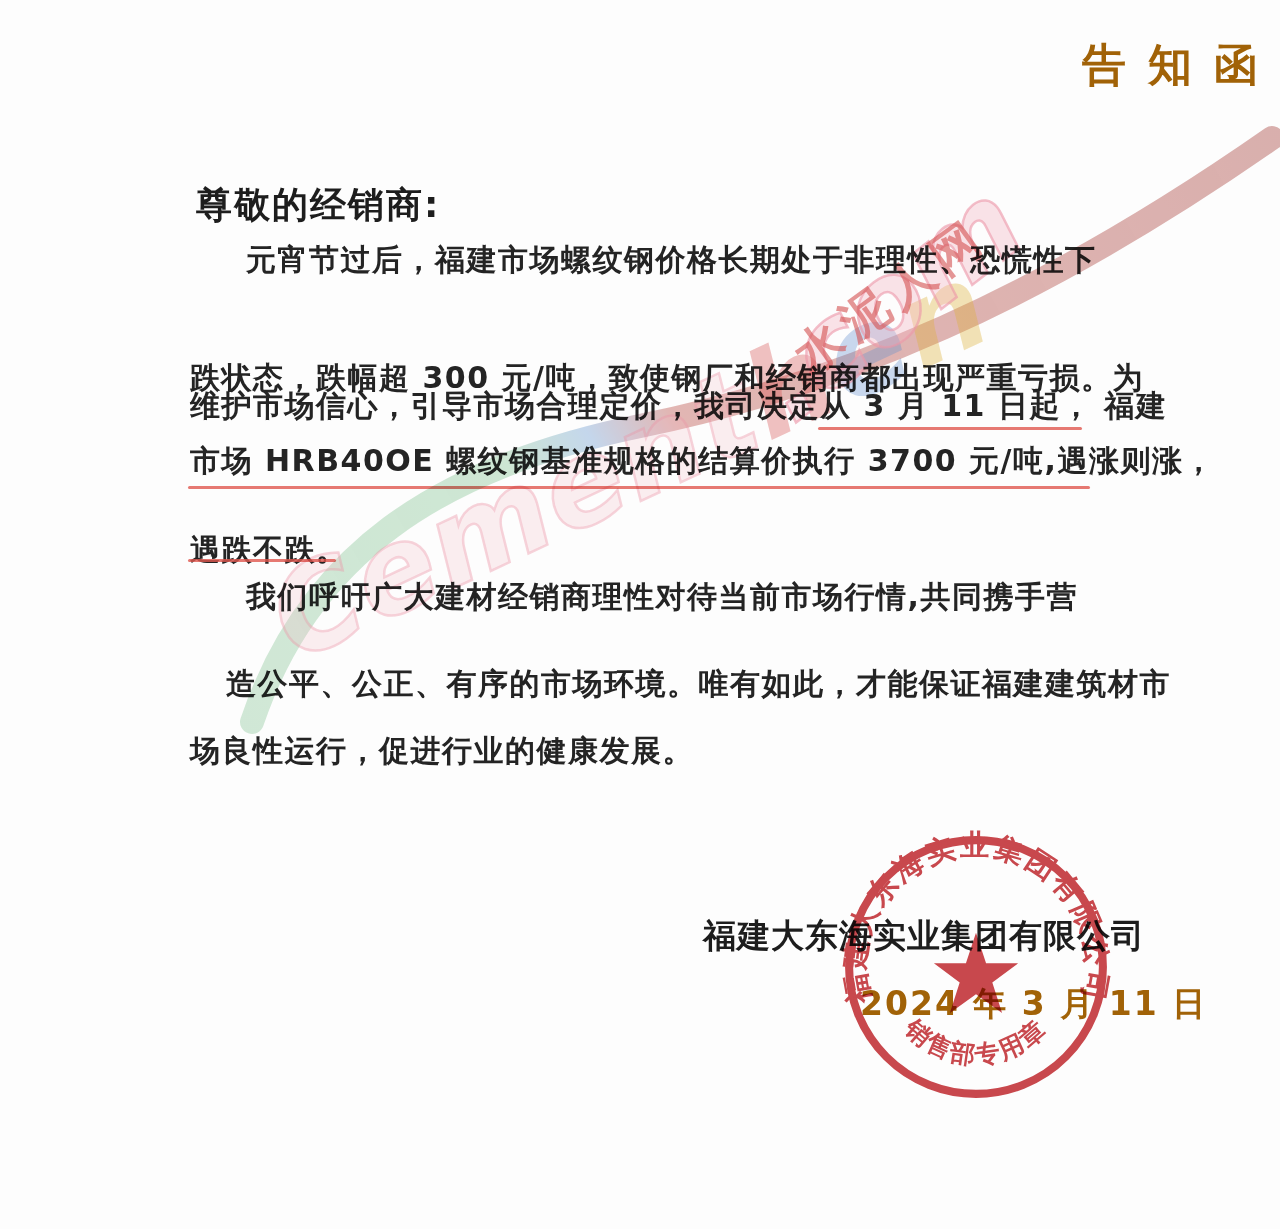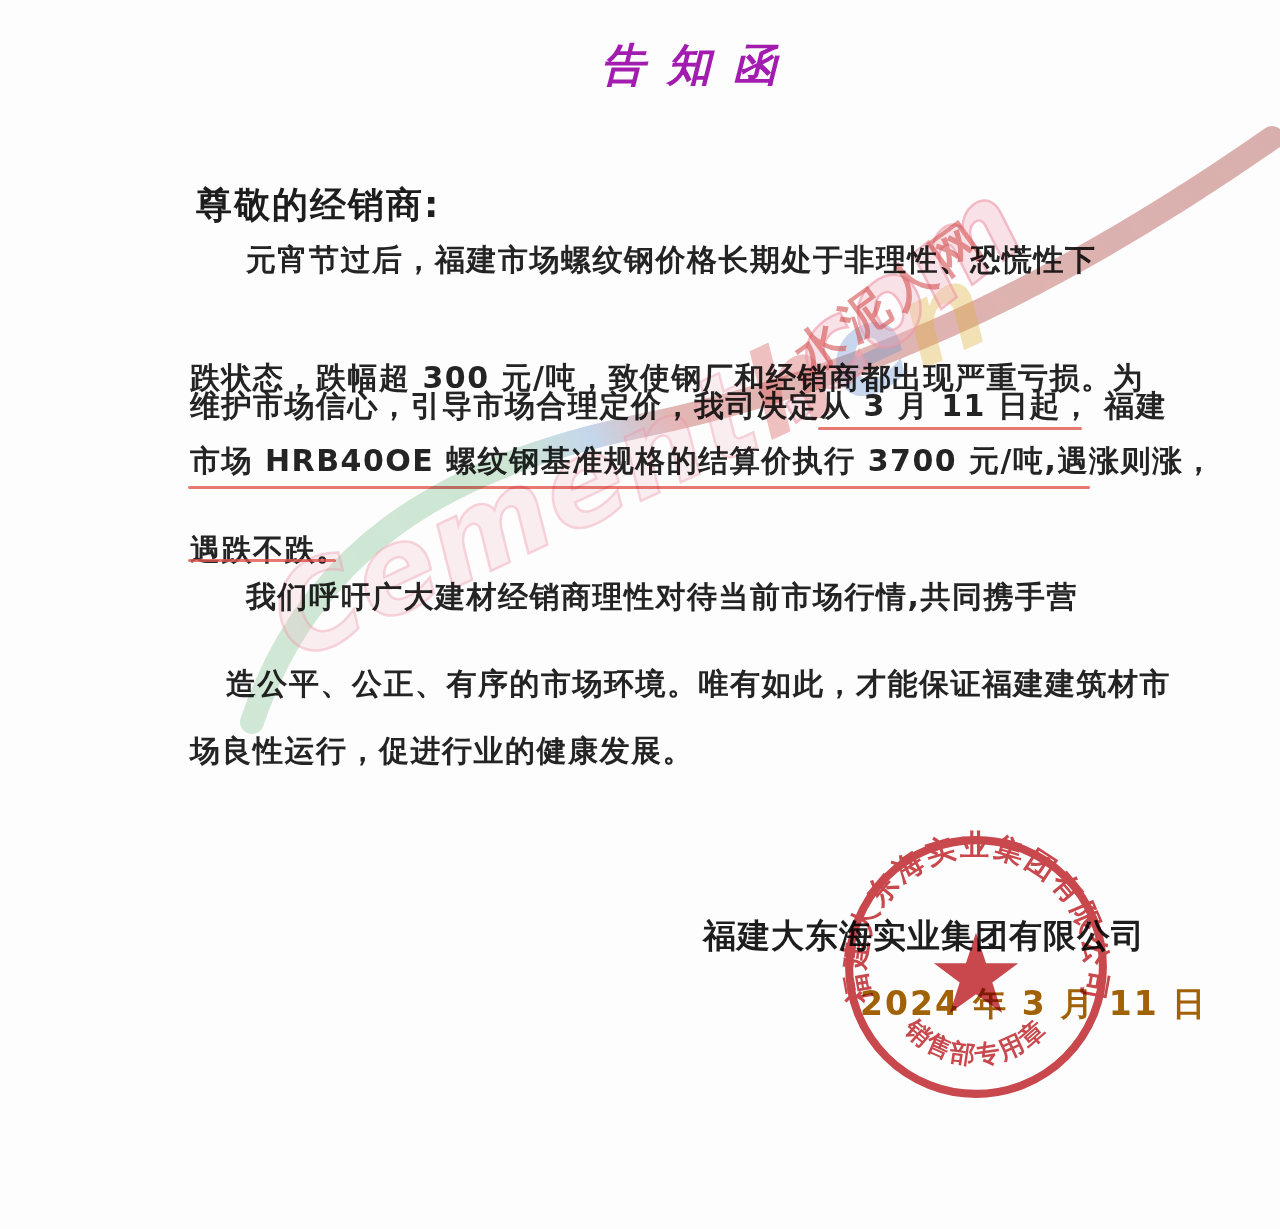--- a/index.html
+++ b/index.html
@@ -3,23 +3,22 @@
 <meta charset="utf-8">
 <style>
   html,body{margin:0;padding:0;background:#ffffff;}
   .page{
     position:relative;width:1280px;height:1229px;overflow:hidden;
     background:#fdfdfd;
     font-family:"DejaVu Sans","Liberation Sans",sans-serif;
   }
   .title{
     position:absolute;top:36px;left:0;width:1160px;padding-left:120px;
-    text-align:center;font-size:44px;font-weight:700;letter-spacing:22px;
-    color:#a21caf;
-    font-style:italic;
+    text-align:right;font-size:44px;font-weight:700;letter-spacing:22px;
+    color:#a16207;
   }
   .salutation{
     position:absolute;left:196px;top:181px;
     font-size:36px;font-weight:700;color:#1d1d1d;letter-spacing:2px;text-align:center;
   }
   .body-container{position:absolute;inset:0;z-index:1;}
   .line{
     position:absolute;left:190px;
     font-size:30px;font-weight:700;color:#242424;
     white-space:nowrap;letter-spacing:1.5px;

